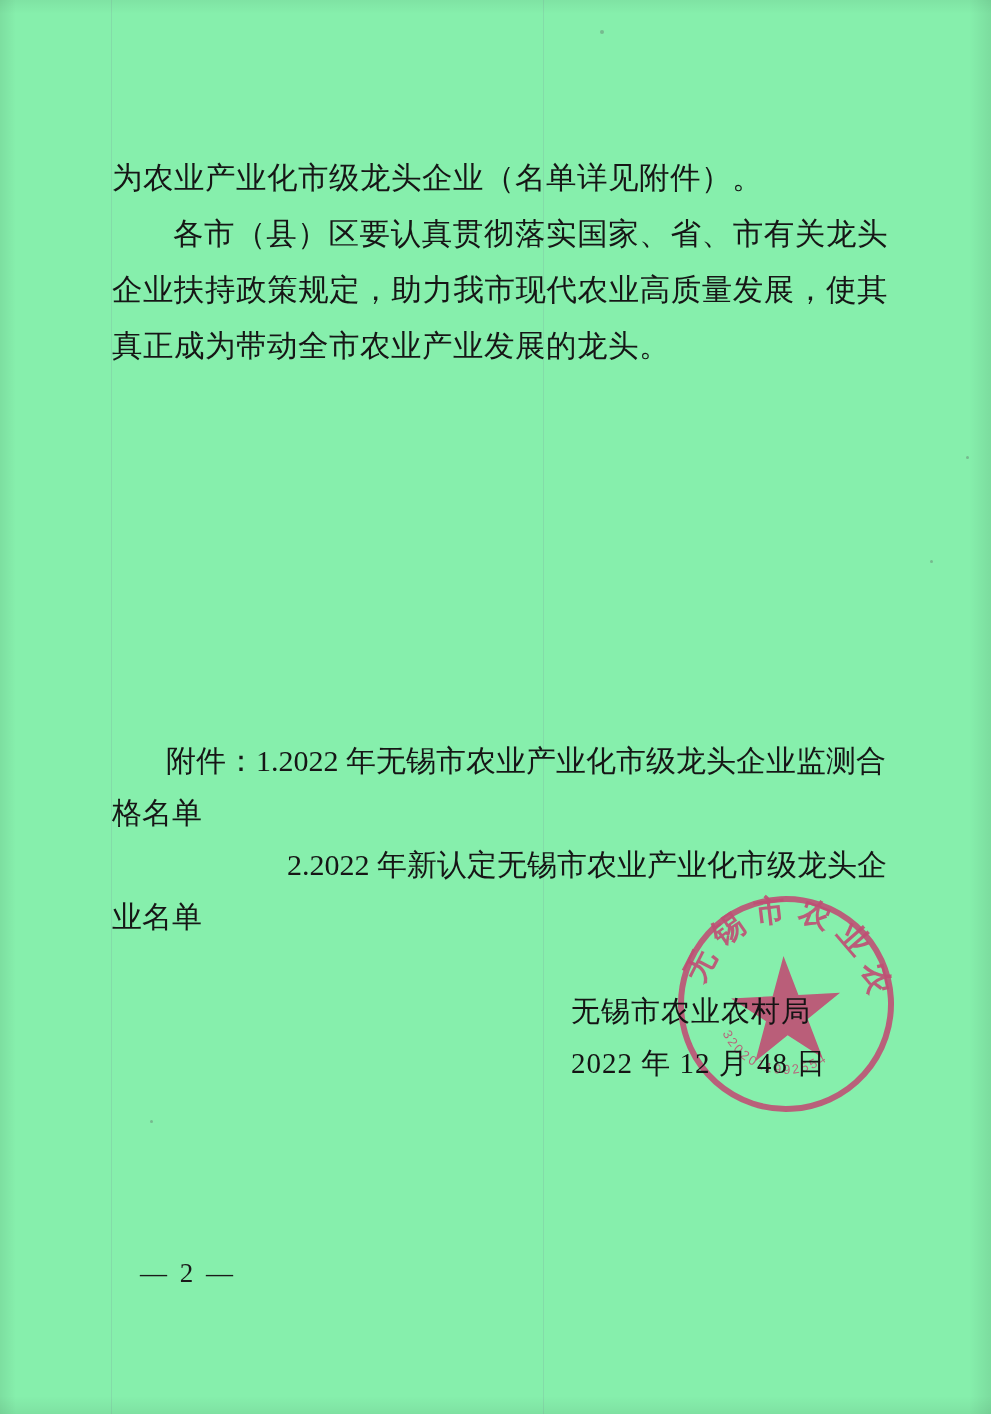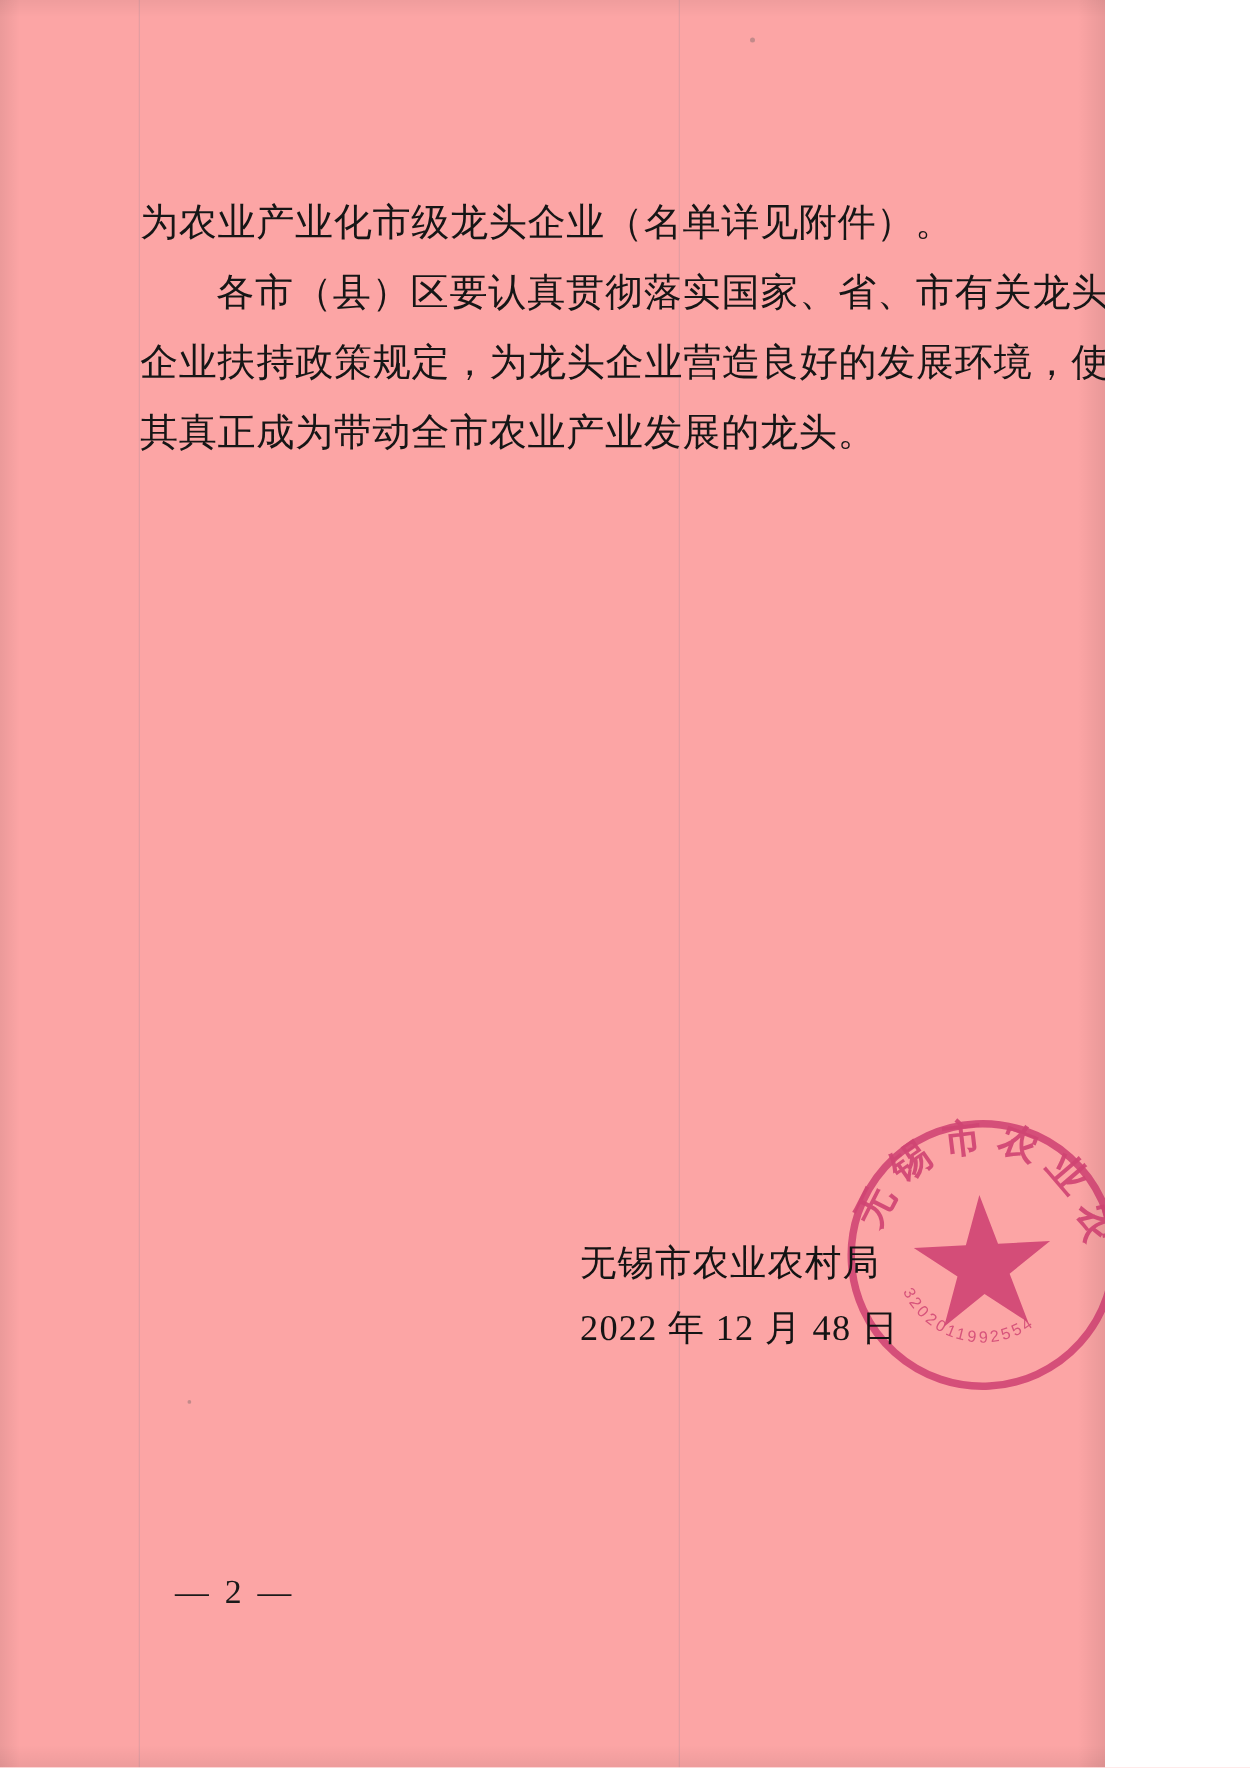--- a/index.html
+++ b/index.html
@@ -2,23 +2,23 @@
 <html><head>
 <meta charset="utf-8">
 <style>
   html, body {
     margin: 0;
     padding: 0;
     background: #ffffff;
   }
   .page {
     position: relative;
-    width: 884px;
+    width: 991px;
     height: 1414px;
-    background: #fca5a5;
+    background: #86efac;
     overflow: hidden;
     font-family: "Liberation Serif", serif;
     color: #1a1a1a;
   }
   
   .scan-edge-left {
     position: absolute;
     left: 0; top: 0;
     width: 16px; height: 100%;
     background: linear-gradient(to right, rgba(0,0,0,0.07), rgba(0,0,0,0));
@@ -146,23 +146,27 @@
   <div class="fold-line a"></div>
   <div class="fold-line b"></div>
 
   <div class="speck" style="left:600px;top:30px;width:4px;height:4px;"></div>
   <div class="speck" style="left:966px;top:456px;width:3px;height:3px;"></div>
   <div class="speck" style="left:930px;top:560px;width:3px;height:3px;"></div>
   <div class="speck" style="left:150px;top:1120px;width:3px;height:3px;"></div>
 
   <div class="body-text">
     <p class="para">为农业产业化市级龙头企业（名单详见附件）。</p>
-    <p class="para indent">各市（县）区要认真贯彻落实国家、省、市有关龙头企业扶持政策规定，为龙头企业营造良好的发展环境，使其真正成为带动全市农业产业发展的龙头。</p>
+    <p class="para indent">各市（县）区要认真贯彻落实国家、省、市有关龙头企业扶持政策规定，助力我市现代农业高质量发展，使其真正成为带动全市农业产业发展的龙头。</p>
   </div>
 
+  <div class="attachments">
+    <div class="attach-line-1"><span>附件：</span><span>1.2022 年无锡市农业产业化市级龙头企业监测合格名单</span></div>
+    <div class="attach-line-2"><span>2.2022 年新认定无锡市农业产业化市级龙头企业名单</span></div>
+  </div>
 
   <div class="seal">
     <svg width="228" height="228" viewBox="0 0 228 228" xmlns="http://www.w3.org/2000/svg">
       <defs>
         <path id="sealArcTop" d="M 30 114 A 84 84 0 0 1 198 114"></path>
         <path id="sealArcBottom" d="M 44 114 A 70 70 0 0 0 184 114"></path>
       </defs>
       <circle cx="114" cy="114" r="105" fill="none" stroke="#c9356b" stroke-width="6" opacity="0.9"></circle>
       <g fill="#c9356b" opacity="0.92">
         <text font-family="'Liberation Serif', serif" font-size="31" font-weight="bold" letter-spacing="10">

